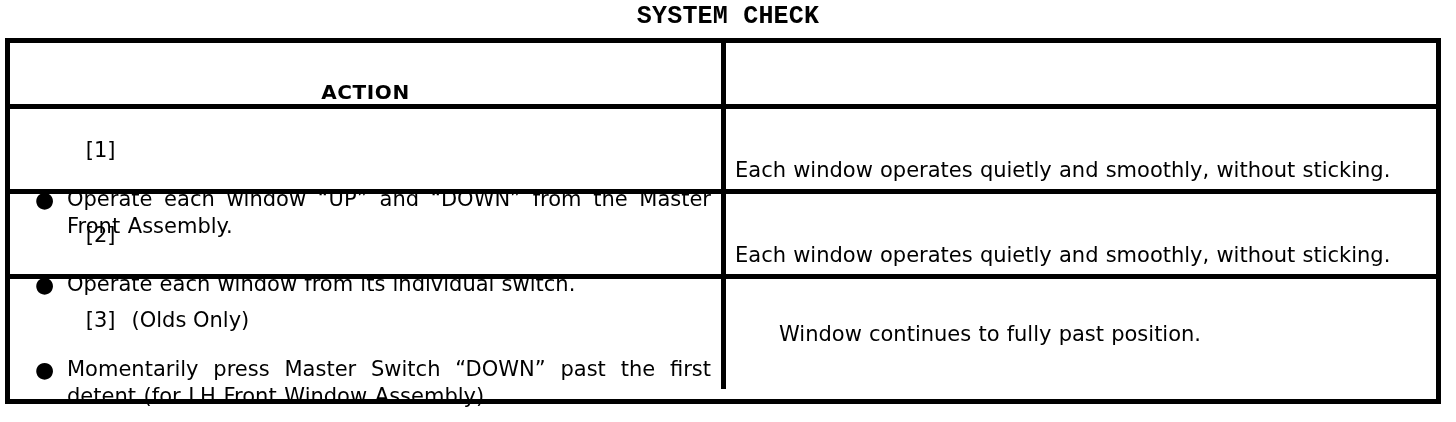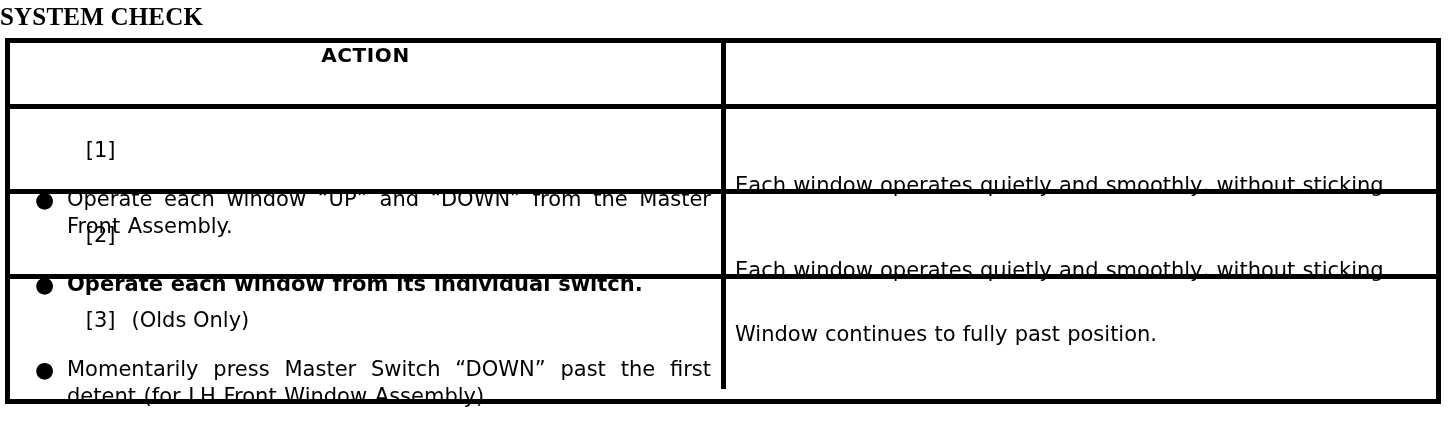--- a/index.html
+++ b/index.html
@@ -15,25 +15,26 @@
     overflow: hidden;
     position: relative;
   }
 
   
   .doc-title {
     position: absolute;
     top: 2px;
     left: 0;
     width: 1456px;
+    text-align: center;
     font-size: 25px;
     font-weight: bold;
     letter-spacing: 0.2px;
     line-height: 30px;
-    font-family: Liberation Serif, serif;
+    font-family: Liberation Mono, monospace;
   }
 
   
   .check-table {
     position: absolute;
     left: 5px;
     top: 38px;
     width: 1436px;
     height: 366px;
     border: 5px solid #000000;
@@ -60,34 +61,34 @@
     flex: 1 1 auto;
     box-sizing: border-box;
     position: relative;
   }
 
   
   .row-head { height: 66px; }
   .row-head .cell-action,
   .row-head .cell-result {
     display: flex;
-    align-items: flex-start;
+    align-items: flex-end;
     justify-content: center;
   }
   .col-head {
     font-size: 20px;
     font-weight: bold;
     letter-spacing: 0.6px;
     font-family: "DejaVu Sans", "Liberation Sans", sans-serif;
   }
 
   
   .row-r1 { height: 85px; }
   .row-r2 { height: 85px; }
-  .row-r3 { height: 110px; }
+  .row-r3 { height: 110px; gap: 44px; }
 
   .action-inner {
     padding: 7px 6px 6px 9px;
   }
   .step-tag {
     font-size: 21px;
     line-height: 23px;
     font-family: "DejaVu Sans", "Liberation Sans", sans-serif;
     white-space: pre;
   }
@@ -113,35 +114,34 @@
     font-size: 21px;
     line-height: 27px;
     text-align: justify;
     text-align-last: left;
     word-spacing: 1px;
     padding-right: 4px;
   }
   .bullet-text.tight {
     text-align: right;
     word-spacing: 0.5px;
-    font-weight: bold;
   }
 
   .result-inner {
     padding: 0 8px 0 9px;
     font-size: 21px;
     line-height: 29px;
     height: 100%;
     display: flex;
     flex-direction: column;
     justify-content: center;
   }
   .result-inner.top {
-    justify-content: flex-end;
-    padding-top: 11px;
+    justify-content: center;
+    padding-top: 21px;
   }
   .result-text {
     text-align: left;
     word-spacing: 0.5px;
   }
 </style>
 </head>
 <body>
 
 <div class="doc-title">SYSTEM CHECK</div>

